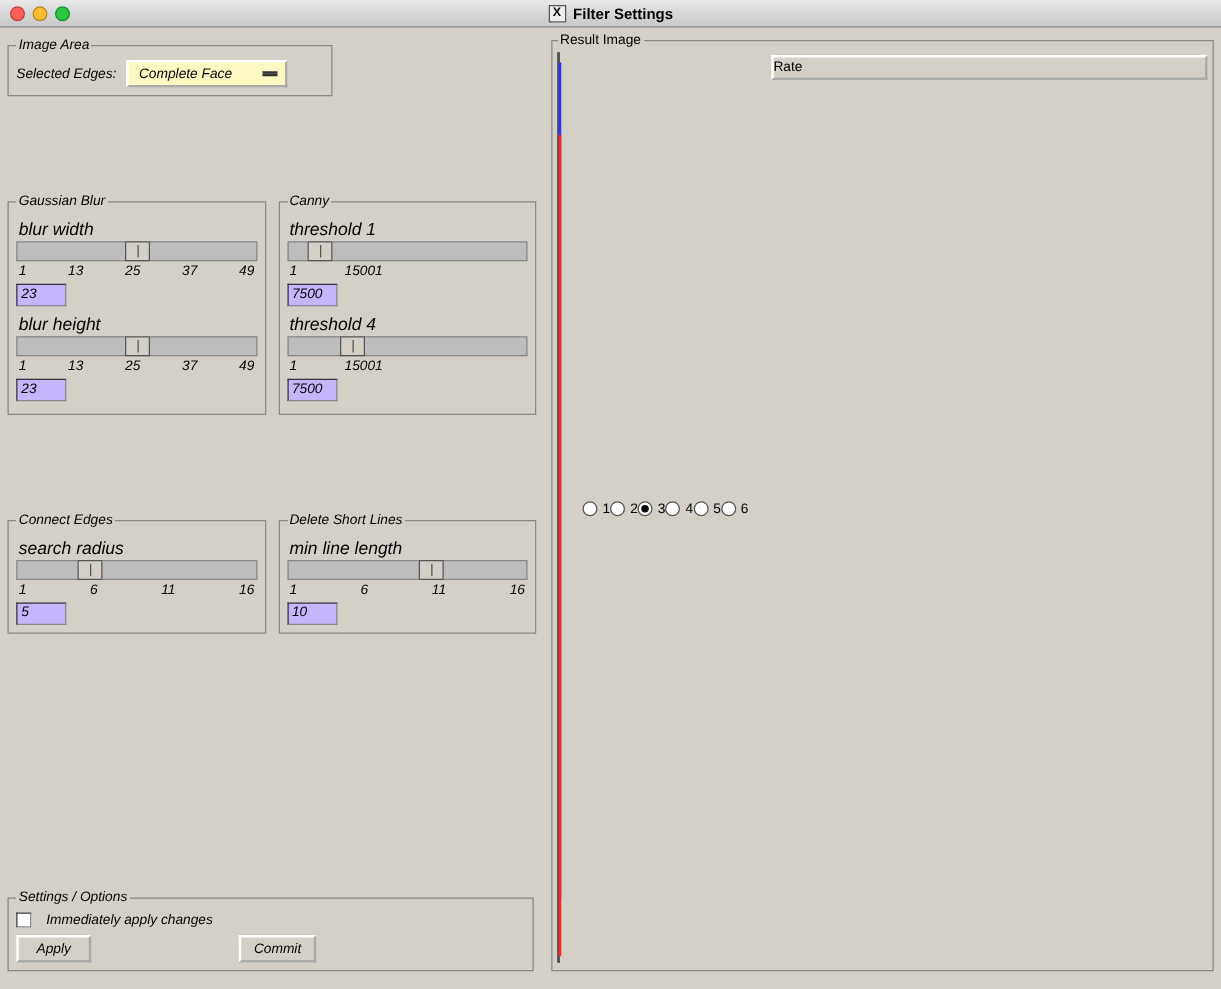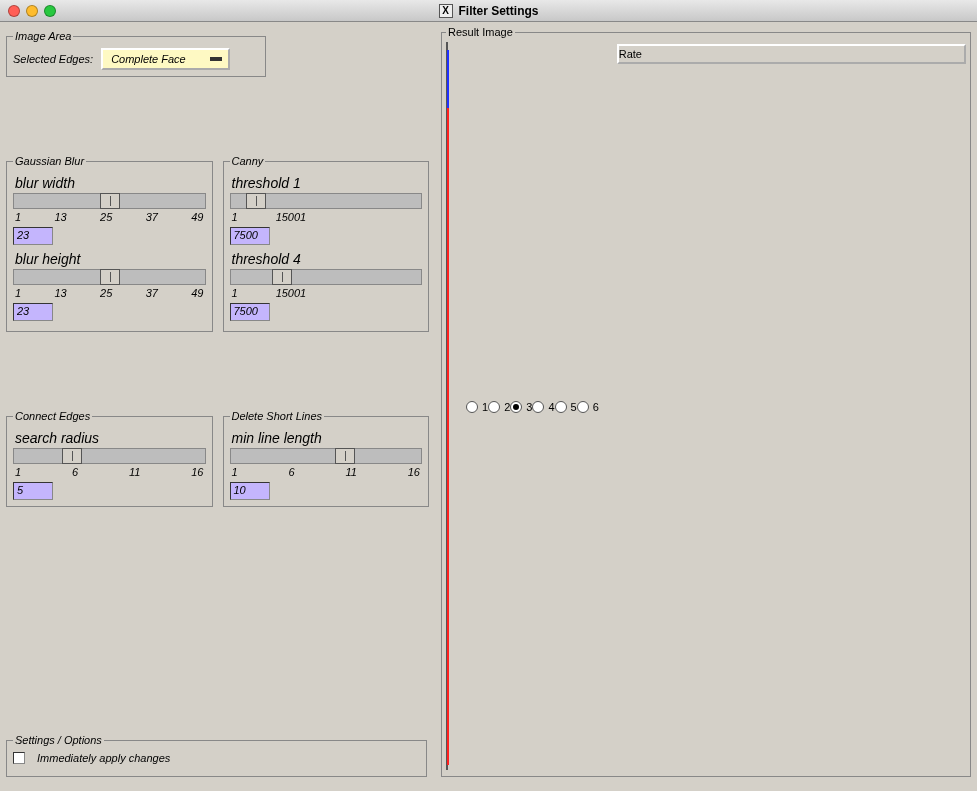--- a/index.html
+++ b/index.html
@@ -238,20 +238,24 @@
         <span class="valbox">10</span>
       </fieldset>
     </div>
 
     <div class="settings-area">
       <fieldset>
         <legend>Settings / Options</legend>
         <div class="row" style="margin-bottom:6px;">
           <span class="chk"></span>
           <span>Immediately apply changes</span>
+        </div>
+        <div class="row" style="justify-content:space-between; width:240px;">
+          <span class="btn">Apply</span>
+          <span class="btn">Commit</span>
         </div>
       </fieldset>
     </div>
 
   </div>
 
   <div class="right-pane">
     <fieldset class="result-fs">
       <legend>Result Image</legend>
       <div class="canvas">

